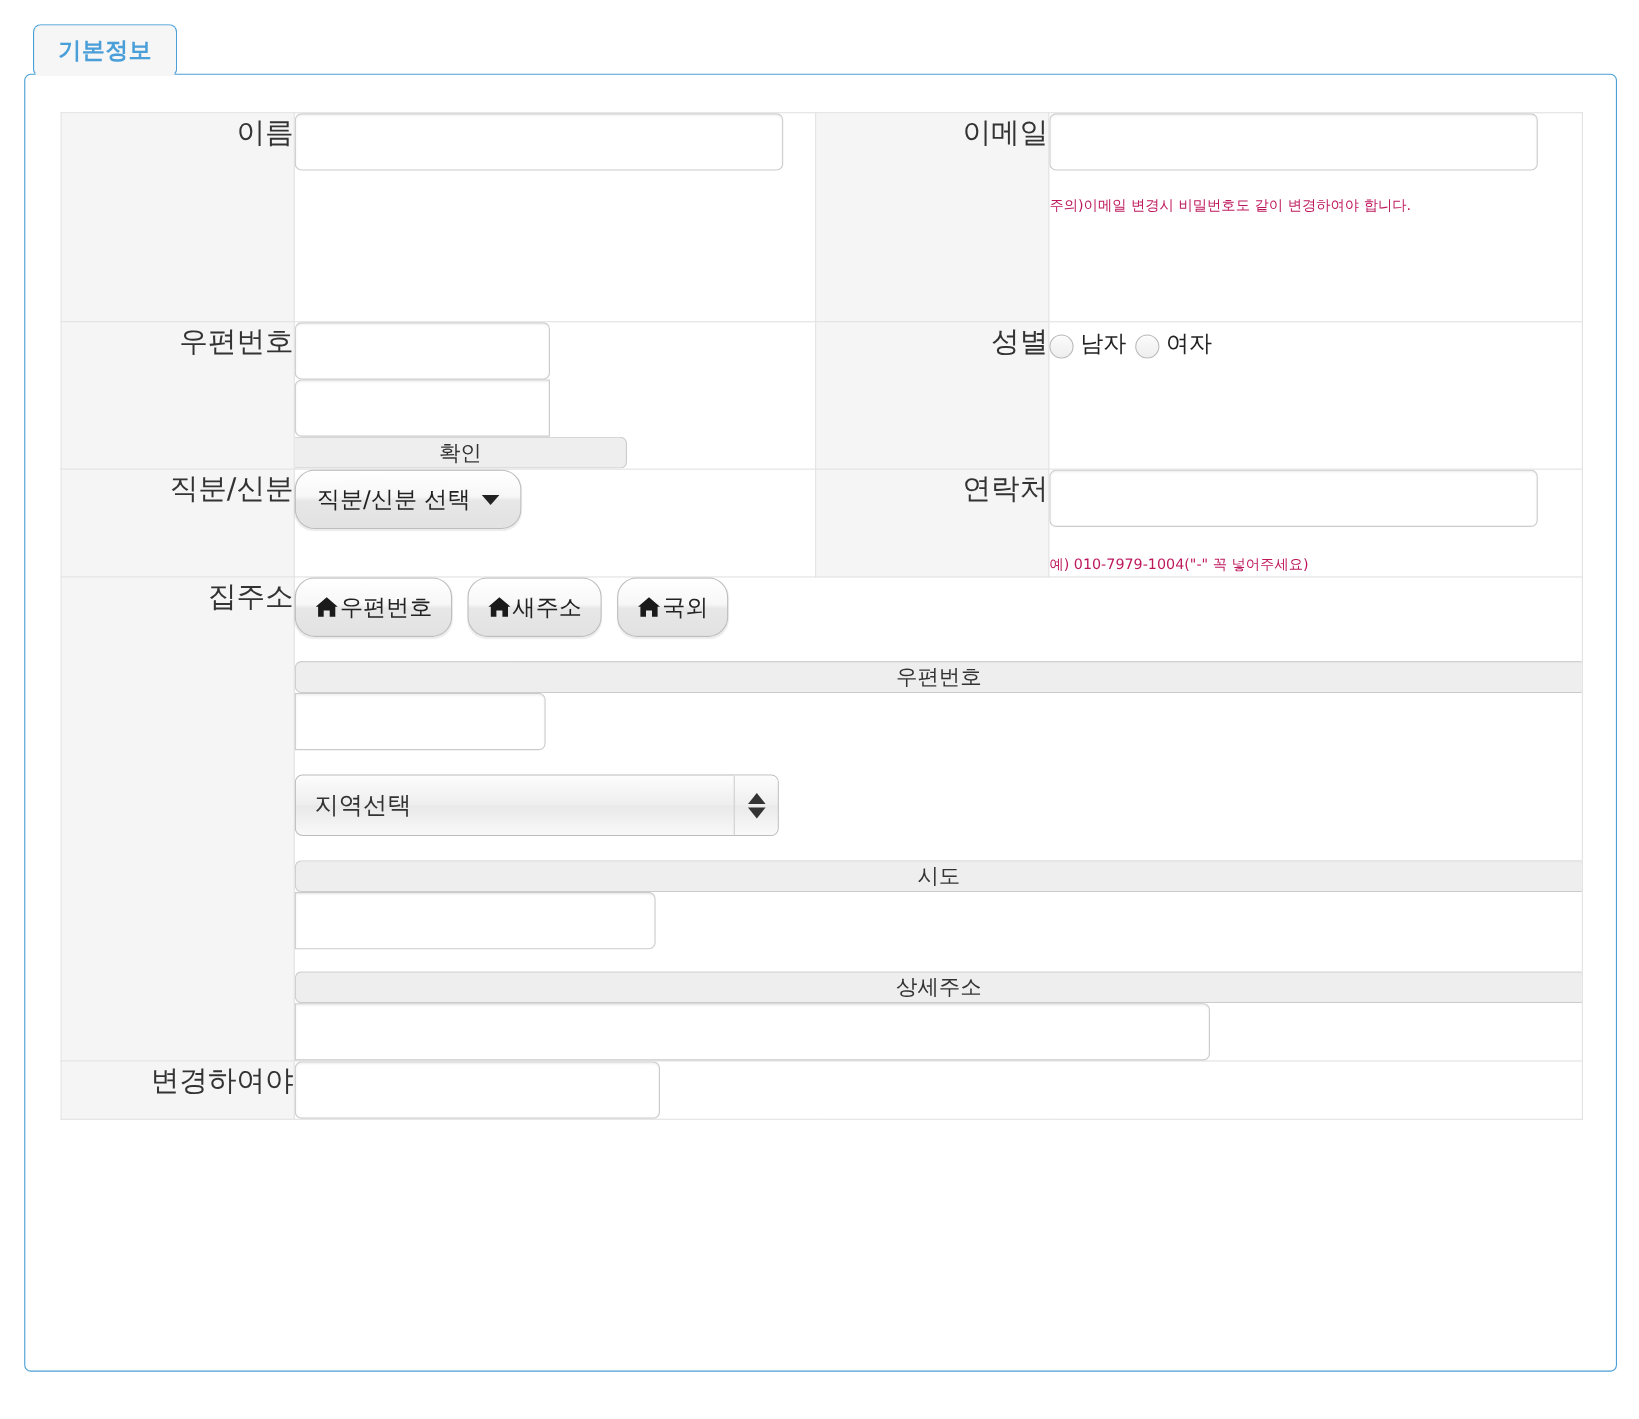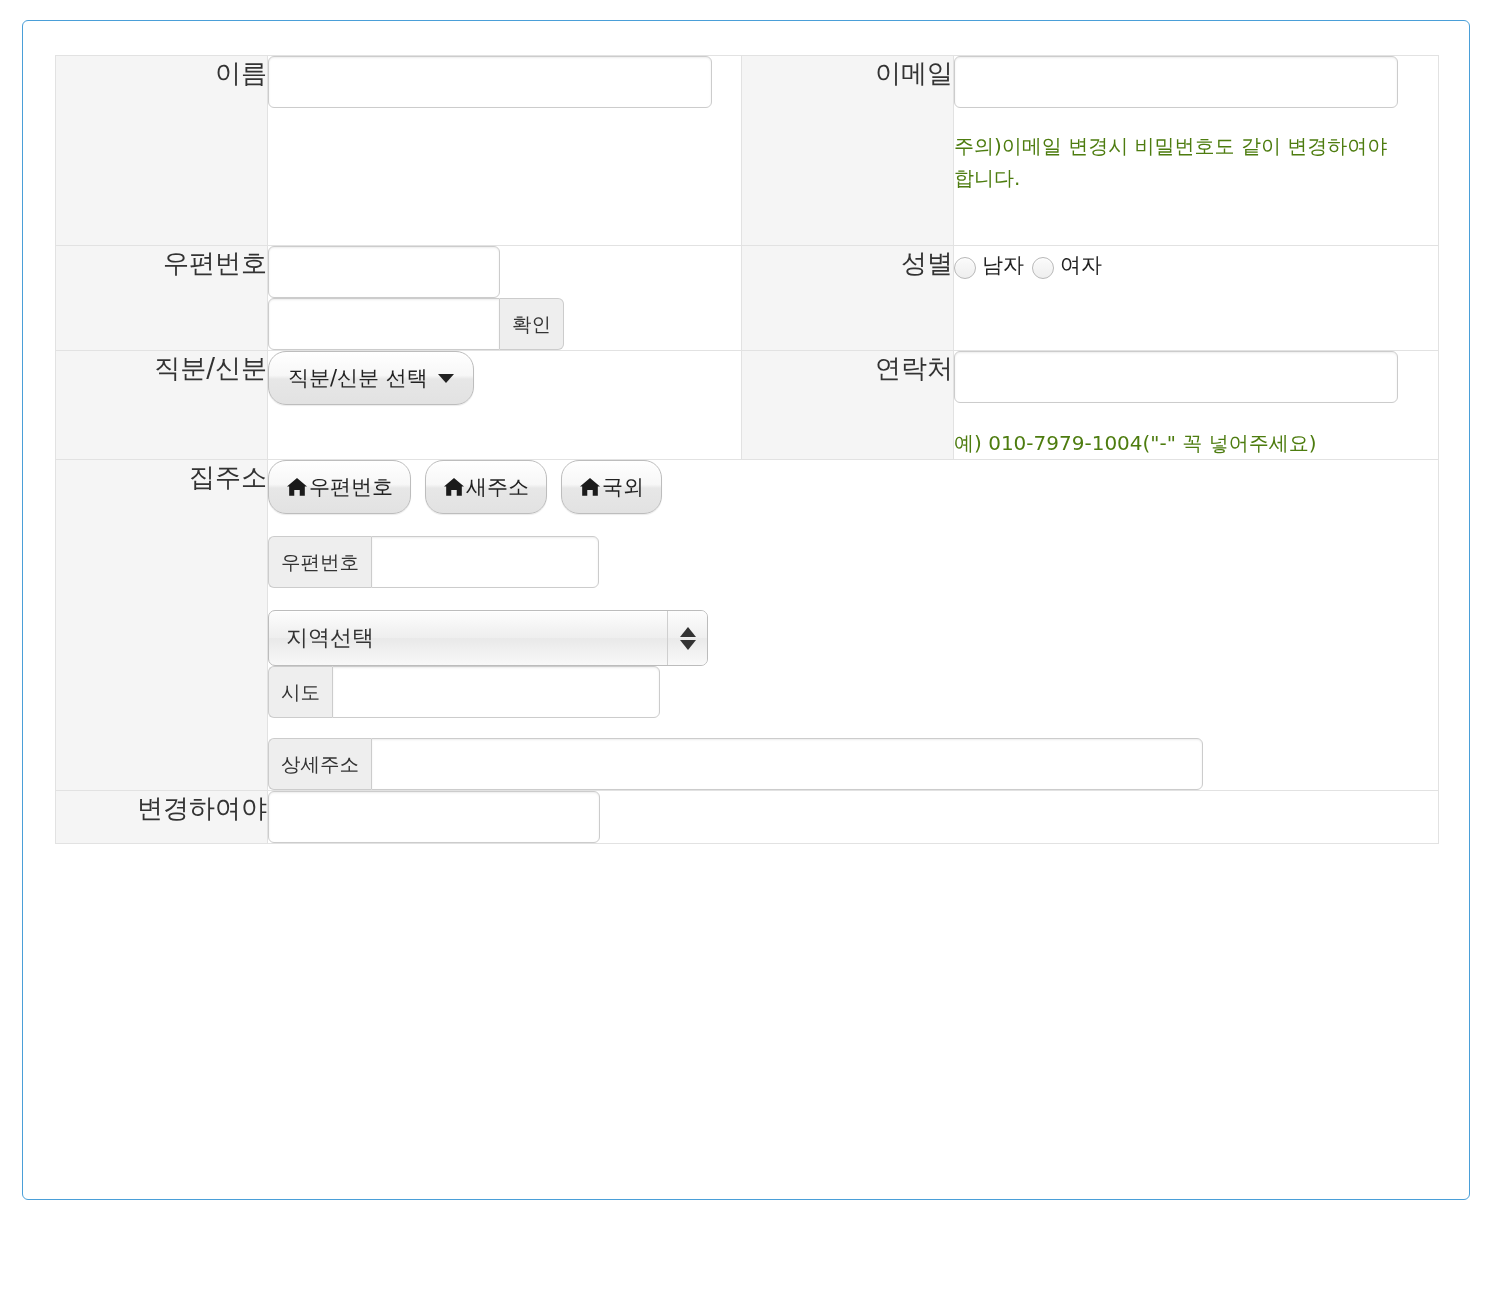--- a/index.html
+++ b/index.html
@@ -92,34 +92,35 @@
     font-family: inherit;
     outline: none;
   }
   .inp-name   { width: 444px; }
   .inp-email  { width: 444px; }
   .inp-pw     { width: 232px; }
   .inp-tel    { width: 444px; }
   .inp-birth  { width: 332px; }
 
   .hint-red {
-    color: #4d7c0f;
-    font-size: 20px;
+    color: #be185d;
+    font-size: 13px;
     line-height: 1.62;
     margin-top: 22px;
     max-width: 455px;
     font-weight: normal;
   }
   .hint-red.tel { margin-top: 24px; max-width: 620px; }
 
   
   .igroup {
     display: flex;
     align-items: stretch;
     margin-top: 0;
+    flex-direction: column;
   }
   .igroup + .igroup { margin-top: 20px; }
   .addon {
     display: flex;
     align-items: center;
     justify-content: center;
     background: #eeeeee;
     border: 1px solid #cccccc;
     color: #333333;
     font-size: 19.5px;
@@ -205,20 +206,21 @@
   .sel {
     display: flex;
     align-items: center;
     width: 440px;
     height: 56px;
     border: 1px solid #bcbcbc;
     border-radius: 7px;
     background: linear-gradient(to bottom, #fdfdfd 0%, #eeeeee 50%, #e9e9e9 51%, #f8f8f8 100%);
     box-shadow: inset 0 1px 0 rgba(255,255,255,0.85);
     margin-top: 22px;
+    margin-bottom: 22px;
     overflow: hidden;
     cursor: pointer;
   }
   .sel-text {
     flex: 1;
     padding-left: 17px;
     font-size: 22px;
     color: #333333;
   }
   .sel-arrows {
@@ -247,20 +249,25 @@
 
   .addr-cell { padding: 22px 16px 26px 18px; }
   .birth-cell { padding: 20px 16px 44px 18px; }
   .tall-cell { height: 190px; }
 </style>
 </head>
 <body>
 
 <div class="panel-wrap">
 
+  <div class="tab-strip">
+    <div class="tab">
+      <span>기본정보</span>
+    </div>
+  </div>
 
   <div class="panel-body">
     <table class="form-table">
       <colgroup>
         <col style="width:212px">
         <col style="width:474px">
         <col style="width:212px">
         <col>
       </colgroup>
       <tbody>

